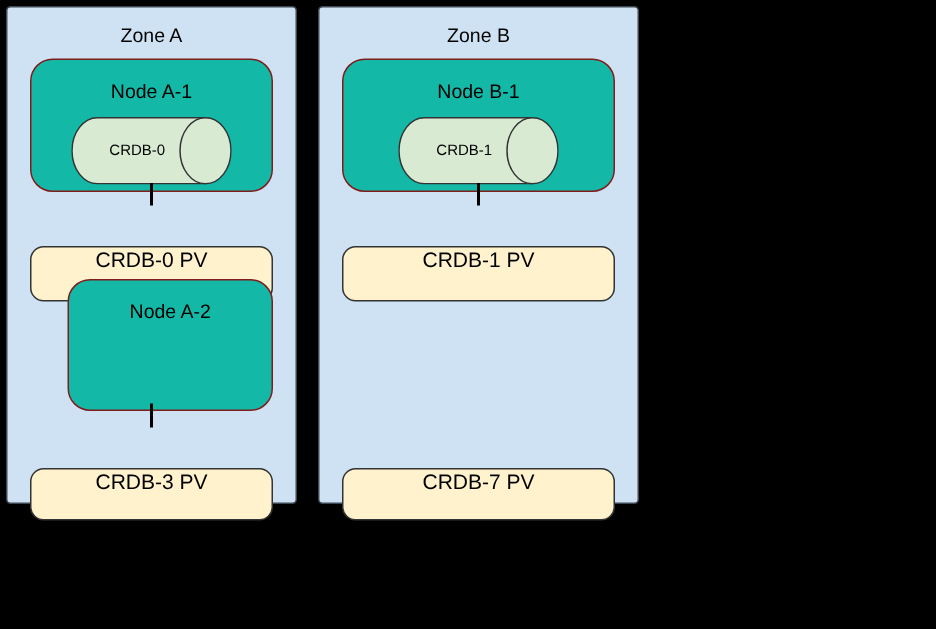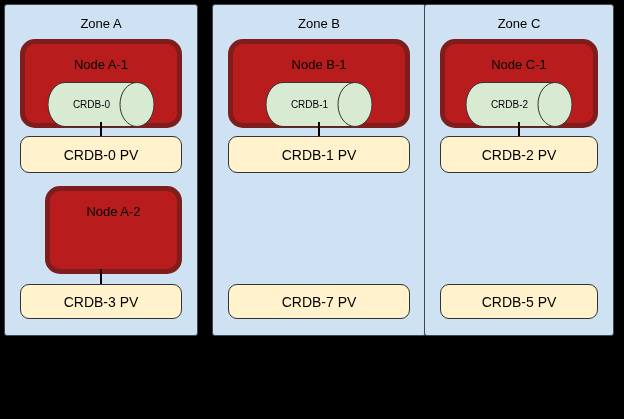--- a/index.html
+++ b/index.html
@@ -28,22 +28,22 @@
   .zone-title {
     position: absolute;
     top: 11px; left: 0; right: 0;
     text-align: center;
     font-size: 13px;
     line-height: 15px;
   }
   .node {
     position: absolute;
     left: 15px; right: 15px;
-    background: #b91c1c;
-    border: 5px solid #7f1d1d;
+    background: #14b8a6;
+    border: 1px solid #7f1d1d;
     border-radius: 15px;
     box-sizing: border-box;
   }
   .node-1 { top: 34px;  height: 89px; }
   .node-2 { top: 181px; height: 88px; margin-left: 25px; }
   .node-label {
     position: absolute;
     top: 13px; left: 0; right: 0;
     text-align: center;
     font-size: 13px;
@@ -77,23 +77,24 @@
   .conn-1 { top: 117px; height: 15px; }
   .conn-2 { top: 264px; height: 16px; }
   .pv {
     position: absolute;
     left: 15px; right: 15px;
     background: #fff2cc;
     border: 1px solid #333333;
     border-radius: 9px;
     box-sizing: border-box;
     display: flex;
-    align-items: center;
+    align-items: flex-start;
     justify-content: center;
     font-size: 14px;
+    margin-top: 28px;
   }
   .pv-1 { top: 131px; height: 37px; }
   .pv-2 { top: 279px; height: 35px; }
 </style>
 </head>
 <body>
 
 <div class="canvas">
 
   <div class="zone zone-a">
@@ -139,36 +140,14 @@
     <div class="connector conn-1"></div>
     <div class="pv pv-1">
       <span>CRDB-1 PV</span>
     </div>
 
     <div class="pv pv-2">
       <span>CRDB-7 PV</span>
     </div>
   </div>
 
-  <div class="zone zone-c">
-    <div class="zone-title">Zone C</div>
-
-    <div class="node node-1">
-      <div class="node-label">Node C-1</div>
-      <div class="cyl">
-        <svg viewBox="0 0 107 45">
-          <path d="M 89.5 0.5 L 17.5 0.5 A 17 22 0 0 0 17.5 44.5 L 89.5 44.5 Z" fill="#d9ead3" stroke="#333333" stroke-width="1"></path>
-          <ellipse cx="89.5" cy="22.5" rx="17" ry="22" fill="#d9ead3" stroke="#333333" stroke-width="1"></ellipse>
-        </svg>
-        <span class="cyl-label">CRDB-2</span>
-      </div>
-    </div>
-    <div class="connector conn-1"></div>
-    <div class="pv pv-1">
-      <span>CRDB-2 PV</span>
-    </div>
-
-    <div class="pv pv-2">
-      <span>CRDB-5 PV</span>
-    </div>
-  </div>
 
 </div>
 
 </body></html>

